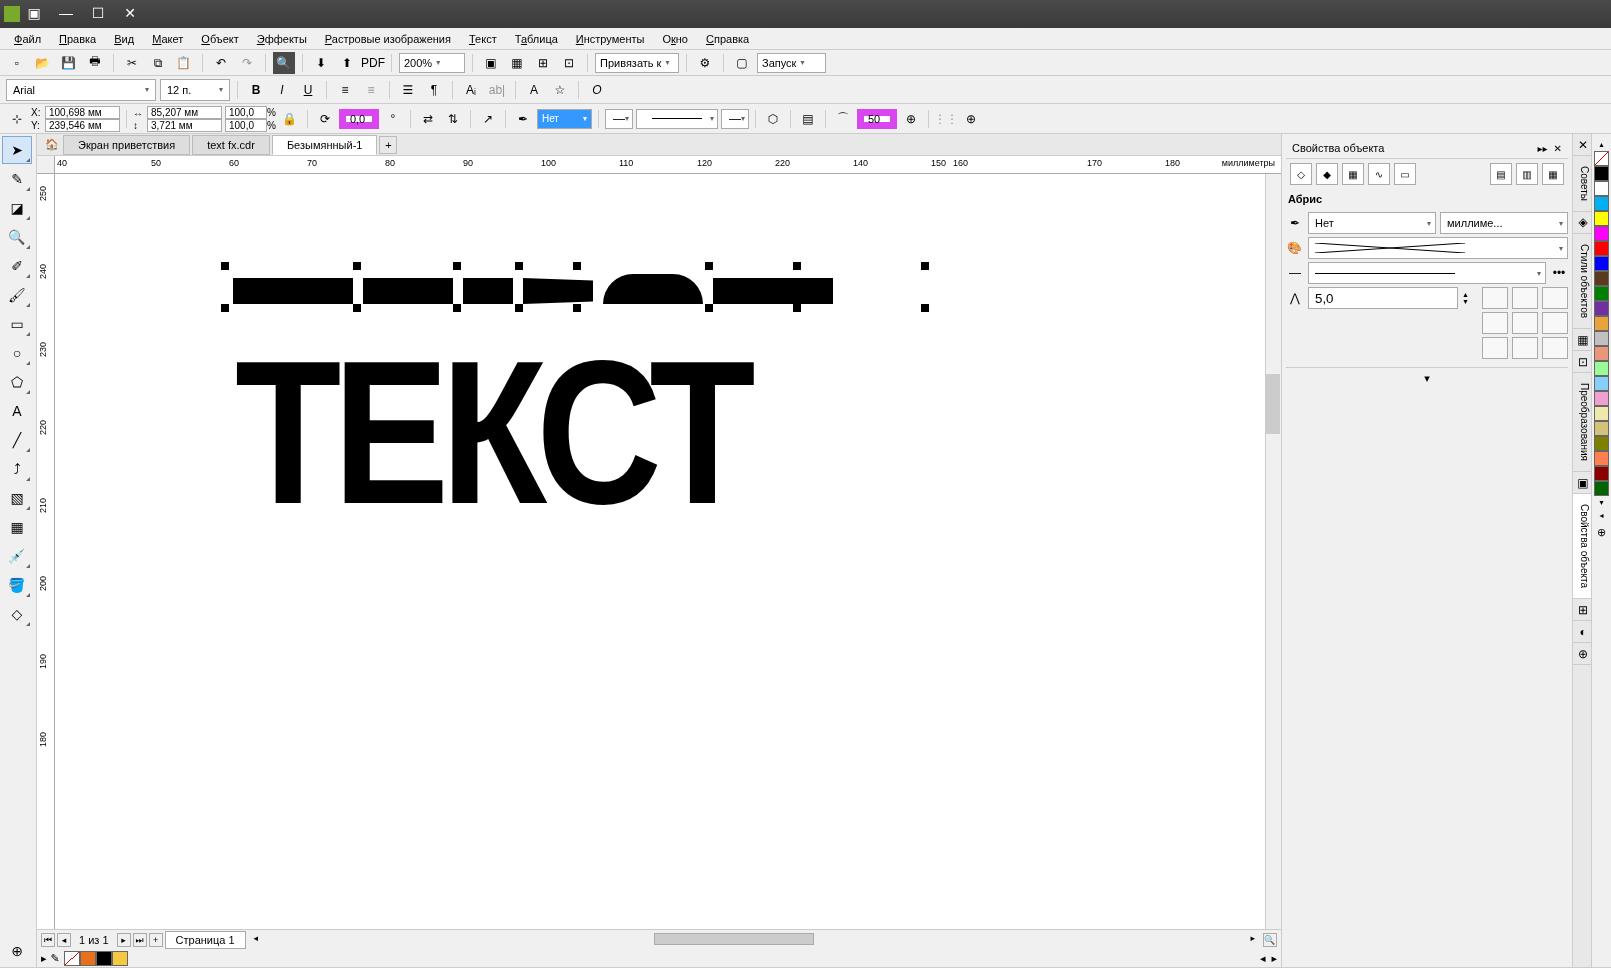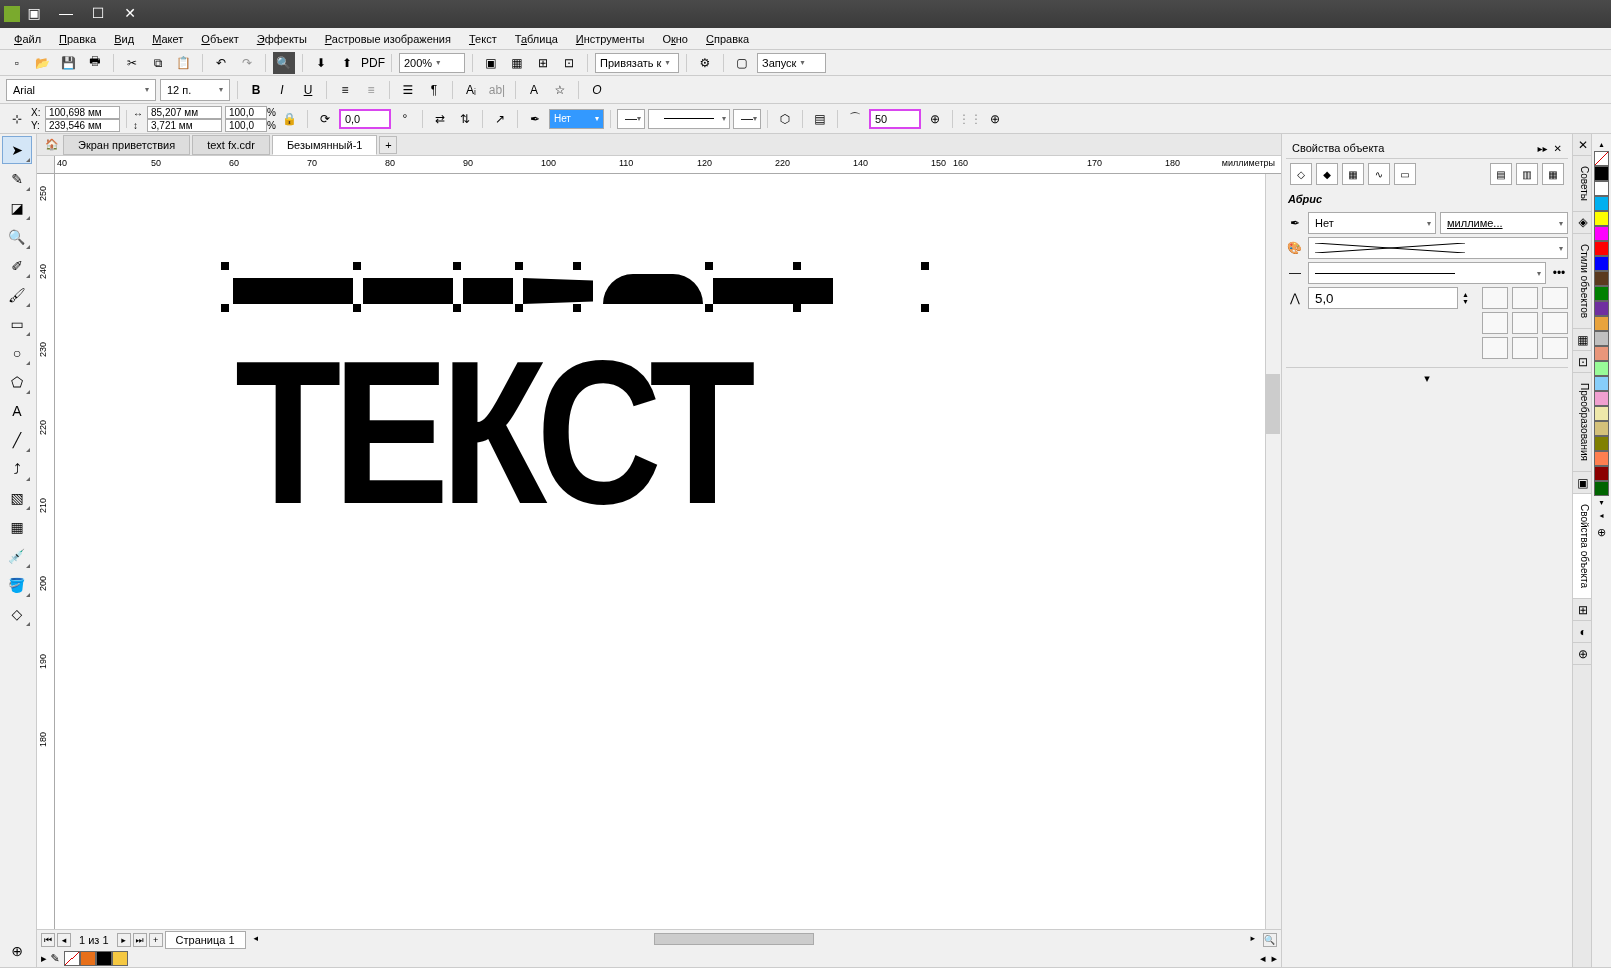--- a/index.html
+++ b/index.html
@@ -27,21 +27,21 @@
 
 .prop-bar { height: 30px; background: #f0f0f0; border-bottom: 1px solid #ccc; display: flex; align-items: center; padding: 0 6px; gap: 3px; }
 .coord-box { display: flex; flex-direction: column; font-size: 10px; }
 .coord-row { display: flex; align-items: center; }
 .coord-lbl { width: 14px; }
 .coord-input { width: 75px; height: 13px; border: 1px solid #aaa; background: #fff; padding: 0 3px; font-size: 10px; }
 .fill-combo { width: 55px; height: 20px; border: 1px solid #aaa; background: #3399ff; color: #fff; padding: 0 4px; display: flex; align-items: center; font-size: 10px;}
 .line-combo { width: 70px; height: 20px; border: 1px solid #aaa; background: #fff; display: flex; align-items: center; justify-content: center; position: relative; }
 .line-combo::after { content: "▾"; position: absolute; right: 3px; font-size: 8px; color: #666; }
 .line-viz { width: 50px; height: 1px; background: #000; }
-.spin-input { width: 52px; height: 20px; border: 2px solid #d946ef; background: #fff; padding: 0 4px; display: flex; align-items: center; font-size: 11px; }
+.spin-input { width: 40px; height: 20px; border: 7px solid #d946ef; background: #fff; padding: 0 4px; display: flex; align-items: center; font-size: 11px; }
 
 .doc-tabs { height: 22px; background: #e8e8e8; display: flex; align-items: center; padding: 0 6px; gap: 2px; border-bottom: 1px solid #ccc; }
 .doc-tab { padding: 3px 14px; cursor: pointer; background: #ddd; border: 1px solid #bbb; font-size: 11px; }
 .doc-tab.active { background: #fff; border-bottom: 1px solid #fff; }
 .home-btn { width: 18px; height: 18px; display: flex; align-items: center; justify-content: center; }
 .add-tab { width: 18px; height: 18px; border: 1px solid #bbb; text-align: center; line-height: 16px; cursor: pointer; }
 .toolbox { width: 37px; background: #f0f0f0; border-right: 1px solid #ccc; display: flex; flex-direction: column; padding: 2px; gap: 1px; }
 .tool { width: 30px; height: 28px; display: flex; align-items: center; justify-content: center; cursor: pointer; border: 1px solid transparent; font-size: 14px; position: relative; }
 .tool.active { background: #d4e6f7; border-color: #7da9d8; }
 .tool .flyout { position: absolute; bottom: 1px; right: 1px; width: 0; height: 0; border-left: 4px solid transparent; border-bottom: 4px solid #666; }
@@ -65,25 +65,25 @@
 .hscroll .thumb { position: absolute; height: 12px; background: #ccc; top: 0; left: 40%; width: 160px; border: 1px solid #aaa;}
 
 .color-bar { height: 18px; background: #f0f0f0; display: flex; align-items: center; padding: 0 4px; gap: 0; }
 .color-bar .sw { width: 16px; height: 15px; border: 1px solid #666; }
 
 .docker { width: 310px; background: #f0f0f0; border-left: 1px solid #ccc; display: flex; }
 .docker-content { flex: 1; padding: 4px; }
 .docker-title { font-size: 11px; padding: 4px 6px; border-bottom: 1px solid #ccc; }
 .docker-tabs { display: flex; gap: 4px; padding: 4px; }
 .docker-tab-btn { width: 22px; height: 22px; border: 1px solid #aaa; display: flex; align-items: center; justify-content: center; cursor: pointer; background: #fff; font-size: 10px; }
-.docker-section { font-weight: bold; padding: 4px 2px; font-style: italic; }
+.docker-section { font-weight: bold; padding: 4px 2px; }
 .docker-row { display: flex; align-items: center; gap: 4px; margin: 3px 0; }
 .docker-input { flex: 1; height: 22px; border: 1px solid #aaa; background: #fff; padding: 0 6px; display: flex; align-items: center; position: relative; }
 .docker-input::after { content: "▾"; position: absolute; right: 4px; font-size: 8px; color: #666; }
-.docker-small { width: 76px; text-decoration: underline; }
+.docker-small { width: 76px; }
 .docker-icon { width: 18px; height: 18px; display: flex; align-items: center; justify-content: center; font-size: 12px; }
 .corner-btn { width: 26px; height: 22px; border: 1px solid #aaa; background: #f8f8f8; }
 .docker-side-tabs { width: 22px; background: #e8e8e8; border-left: 1px solid #ccc; display: flex; flex-direction: column; }
 .docker-side-tab { writing-mode: vertical-rl; padding: 10px 3px; font-size: 10px; border-bottom: 1px solid #ccc; cursor: pointer; text-align: center; }
 .docker-side-tab.active { background: #fff; }
 .docker-side-icon { width: 20px; height: 22px; display:flex; align-items: center; justify-content: center; font-size: 12px; border-bottom: 1px solid #ccc;}
 
 .color-palette { width: 20px; background: #f0f0f0; border-left: 1px solid #ccc; display: flex; flex-direction: column; align-items: center; padding-top: 4px; gap: 0; }
 .color-palette .up { font-size: 8px; padding: 2px; cursor: pointer; }
 .color-palette .cs { width: 15px; height: 15px; border: 1px solid #666; cursor: pointer; }

